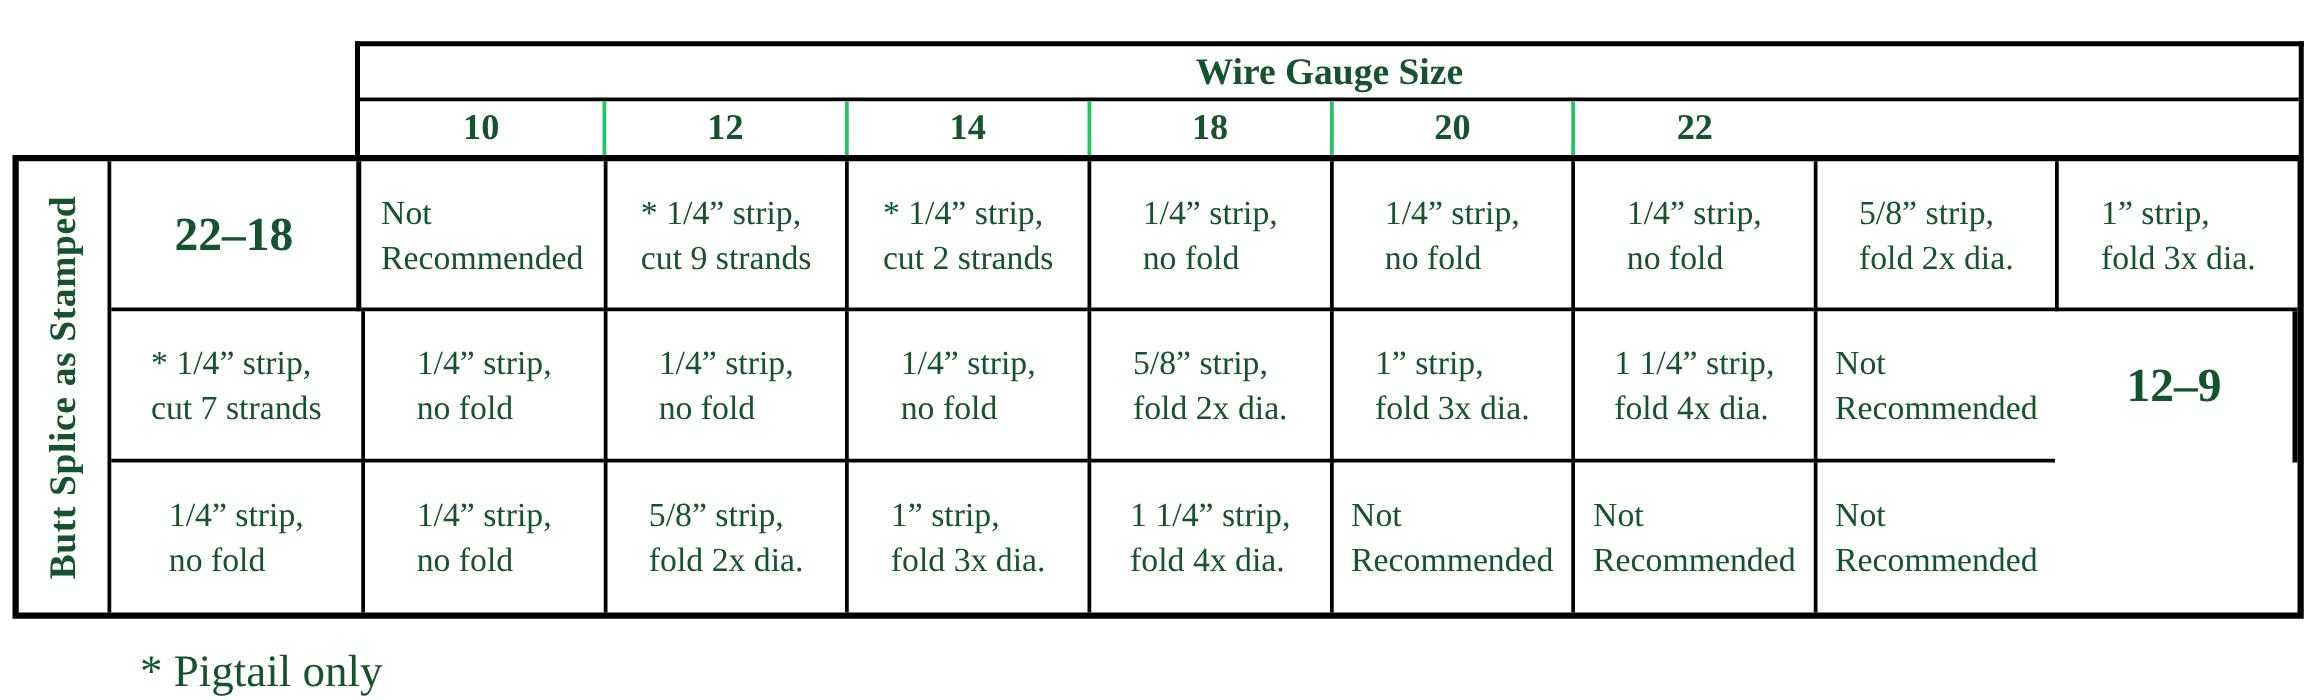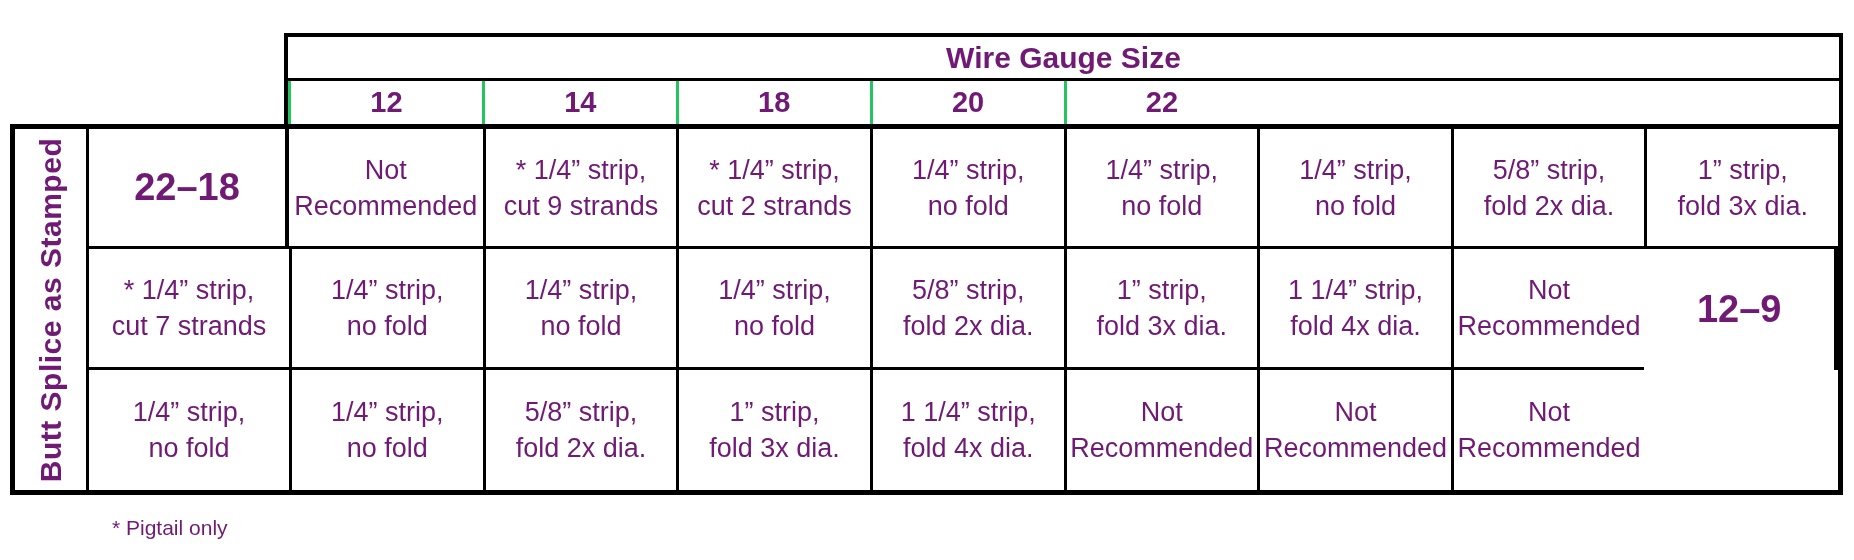--- a/index.html
+++ b/index.html
@@ -1,22 +1,22 @@
 <!DOCTYPE html>
 <html><head>
 <meta charset="utf-8">
 <style>
   html, body { margin: 0; padding: 0; background: #fff; }
   .page {
     position: relative;
     width: 1854px;
     height: 560px;
     background: #ffffff;
-    font-family: Liberation Sans, sans-serif;
-    color: #701a75;
+    font-family: Liberation Serif, serif;
+    color: #14532d;
     overflow: hidden;
   }
 
   
   .header-grid {
     position: absolute;
     left: 284px; top: 33px;
     width: 1559px; height: 91px;
     box-sizing: border-box;
     border: 4px solid #000;
@@ -75,40 +75,41 @@
     font-size: 38px;
     border-right: 4px solid #000;
   }
   .cell {
     display: flex; align-items: center; justify-content: center;
     border-left: 3px solid #000;
   }
   .cell.c0 { border-left: none; }
   .cell-text {
     white-space: pre-line;
-    text-align: center;
+    text-align: left;
     font-size: 27px;
     line-height: 36px;
   }
   .rb { border-bottom: 3px solid #000; }
 
   
   .footnote {
     position: absolute;
     left: 112px; top: 516px;
-    font-size: 21px;
+    font-size: 36px;
   }
 </style>
 </head>
 <body>
 
 <div class="page">
 
   <div class="header-grid">
     <div class="header-title">Wire Gauge Size</div>
+    <div class="colhead c0">10</div>
     <div class="colhead">12</div>
     <div class="colhead">14</div>
     <div class="colhead">18</div>
     <div class="colhead">20</div>
     <div class="colhead">22</div>
   </div>
 
   <div class="body-grid">
     <div class="corner">
       <div class="corner-label">Butt Splice as Stamped</div>

